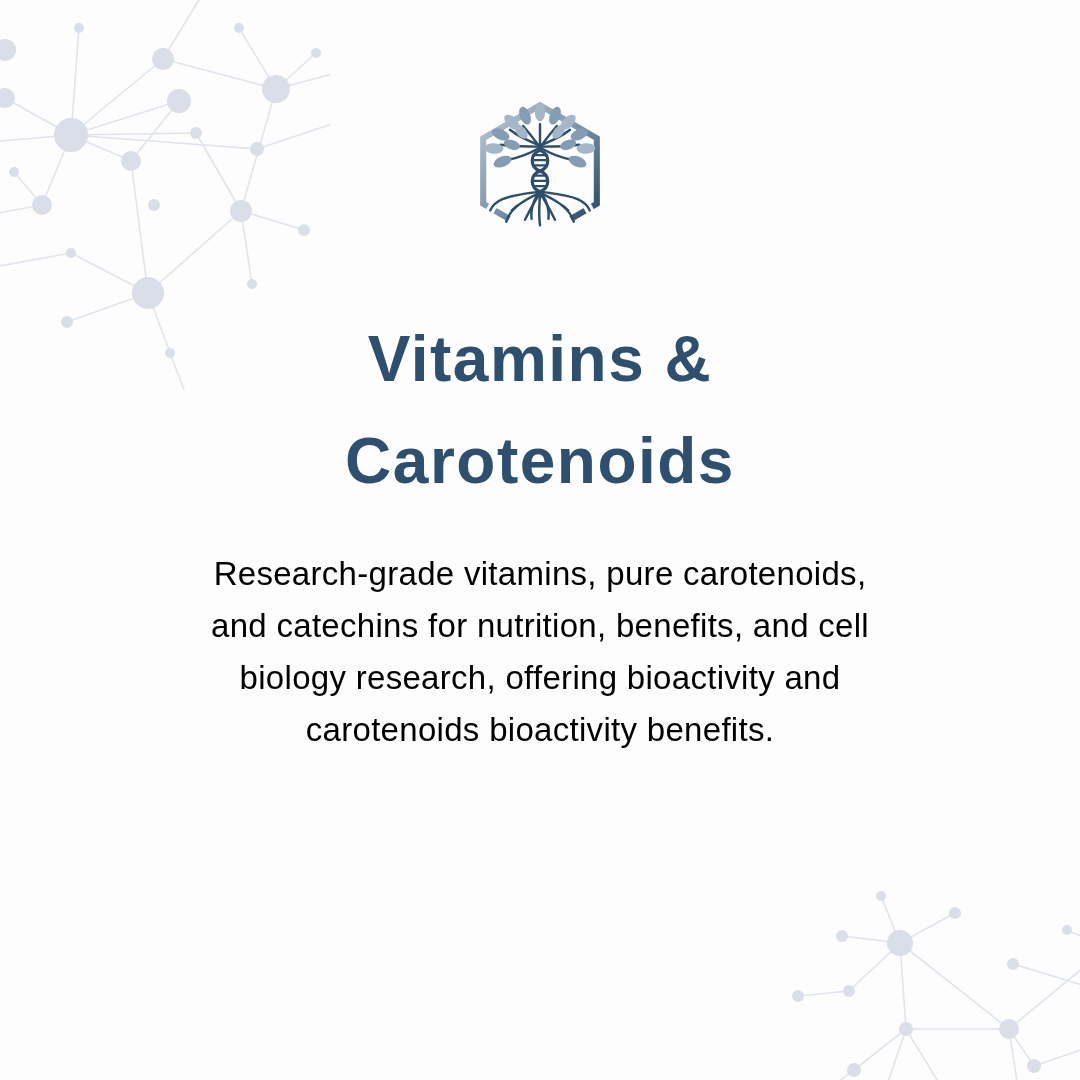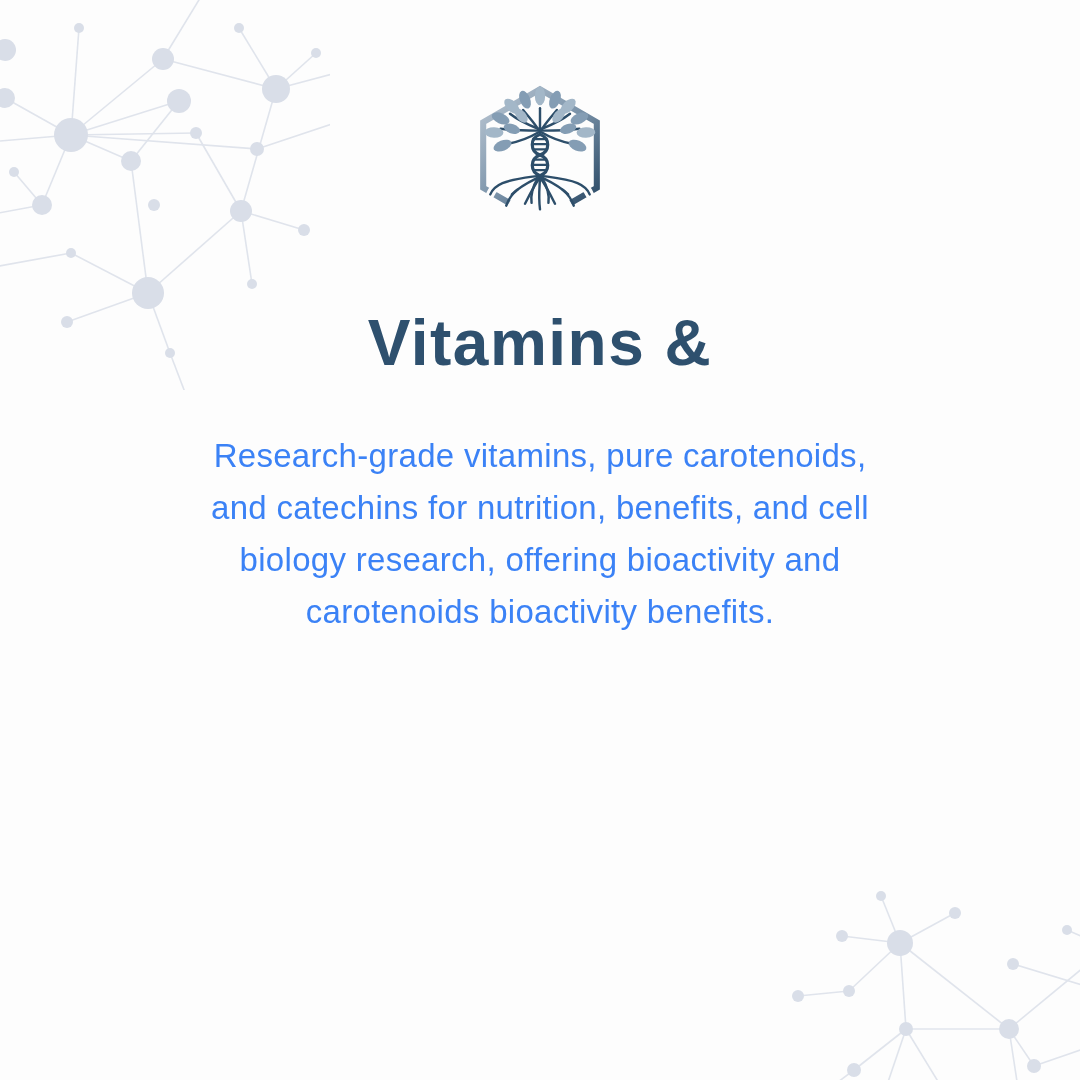--- a/index.html
+++ b/index.html
@@ -7,34 +7,34 @@
     width:1080px;height:1080px;position:relative;overflow:hidden;
     background:#fdfdfd;
     font-family:"Liberation Sans", sans-serif;
   }
   .net{position:absolute;pointer-events:none;}
   .net-tl{top:0;left:0;}
   .net-br{bottom:0;right:0;}
   .net line{stroke:#e0e4ec;stroke-width:1.6;}
   .net circle{fill:#d9dee8;}
   .content{
-    position:absolute;top:0;left:0;width:1080px;text-align:center;
+    position:absolute;top:16px;left:0;width:1080px;text-align:center;
     padding-top:80px;
   }
   .logo{display:block;margin:0 auto;height:150px;width:auto;}
   .title{
     margin:62px 0 0 0;
     font-size:64px;line-height:102px;font-weight:bold;
     letter-spacing:1.5px;color:#2e506e;
   }
   .title span{display:block;}
   .desc{
     margin:36px auto 0 auto;max-width:860px;
     font-size:33px;line-height:52px;font-weight:400;
-    letter-spacing:0.3px;color:#3b82f6;
+    letter-spacing:0.3px;color:#000000;
   }
   .desc span{display:block;}
 </style>
 </head>
 <body>
 
 <svg class="net net-tl" width="330" height="390" viewBox="0 0 330 390" aria-hidden="true">
   <g>
     <line x1="79" y1="28" x2="71" y2="135"></line>
     <line x1="205" y1="-10" x2="163" y2="59"></line>
@@ -203,20 +203,21 @@
       <path d="M104,117 C110,122 114,128 116,134"></path>
       <path d="M80,102 C66,104 52,105 40,110 C33,113 29,117 27,122"></path>
       <path d="M80,102 C94,104 108,105 120,110 C127,113 131,117 133,122"></path>
       <path d="M78,104 C72,114 70,124 71,131"></path>
       <path d="M82,104 C88,114 90,124 89,131"></path>
     </g>
   </svg>
 
   <h1 class="title">
     <span>Vitamins &amp;</span>
+    <span>Carotenoids</span>
   </h1>
 
   <p class="desc">
     <span>Research-grade vitamins, pure carotenoids,</span>
     <span>and catechins for nutrition, benefits, and cell</span>
     <span>biology research, offering bioactivity and</span>
     <span>carotenoids bioactivity benefits.</span>
   </p>
 
 </div>

